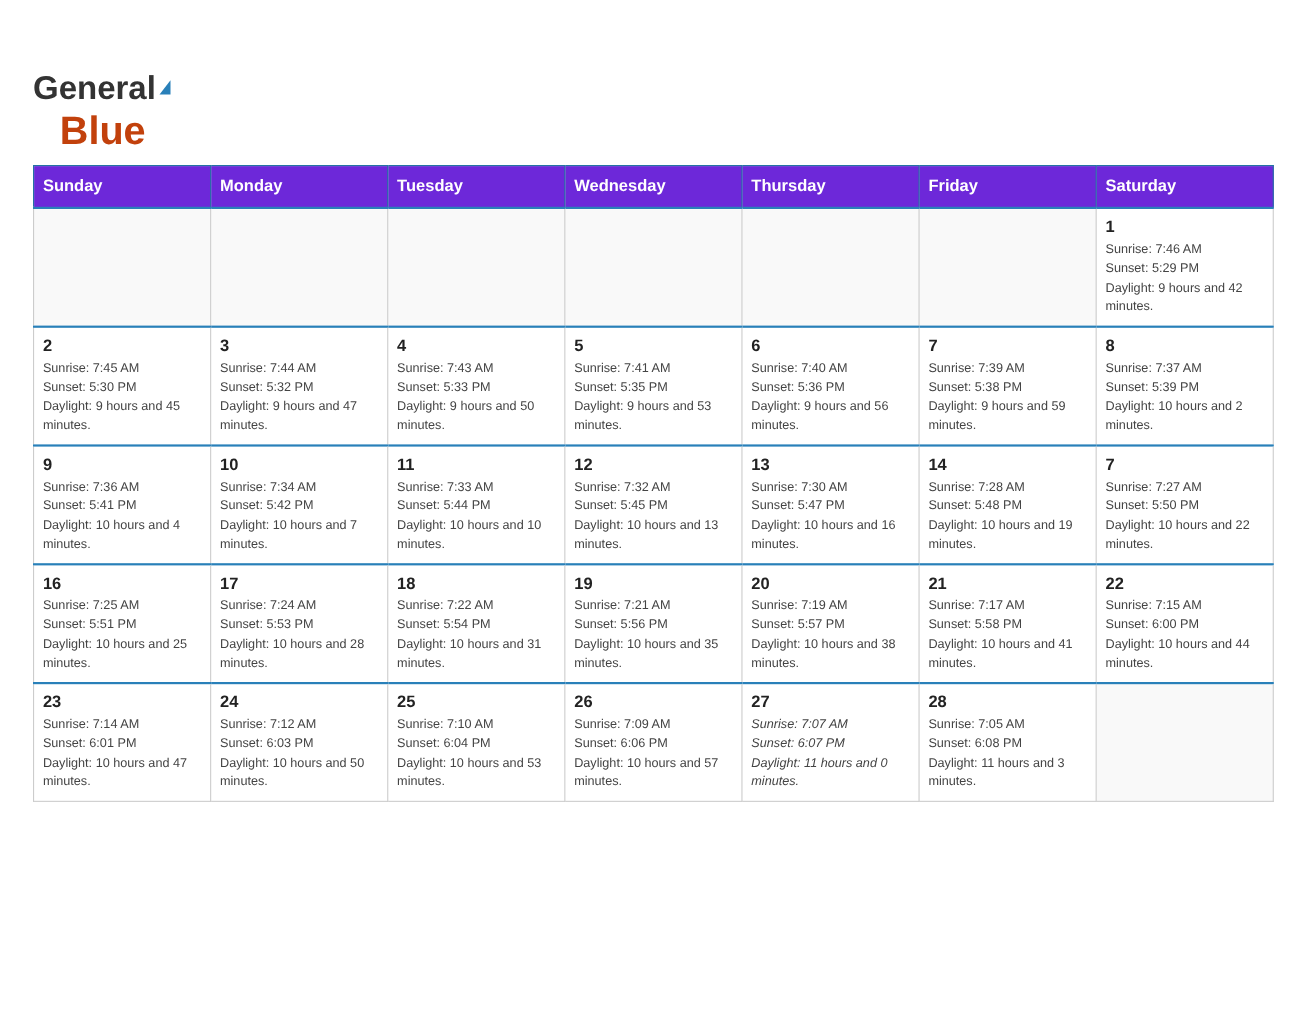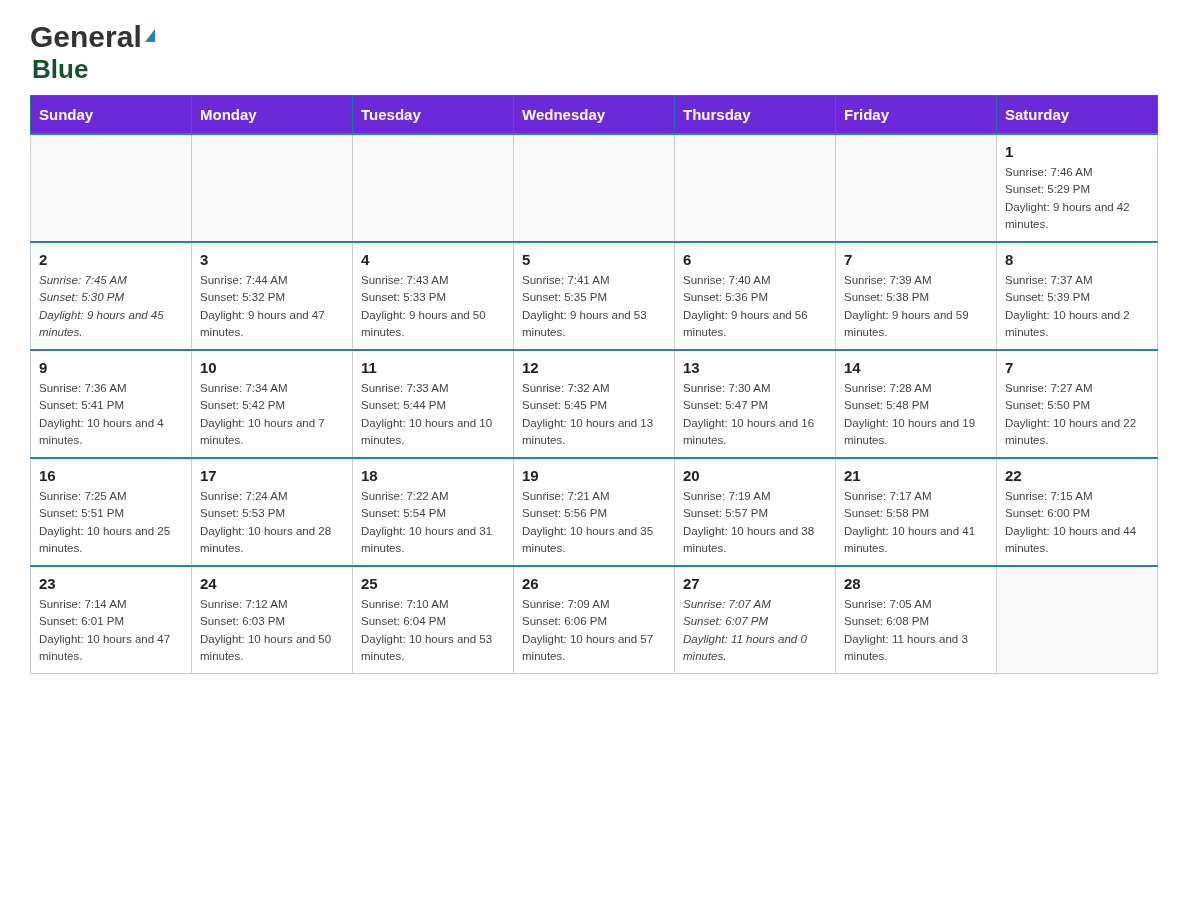--- a/index.html
+++ b/index.html
@@ -12,21 +12,22 @@
     }
     .header {
       display: flex;
       justify-content: space-between;
       align-items: flex-start;
       margin-bottom: 10px;
     }
     .logo {
       display: flex;
       flex-direction: column;
-      align-items: flex-start;
+      align-items: center;
+      margin-top: 44px;
     }
     .title-section {
       text-align: right;
     }
     .month-title {
       font-size: 42px;
       font-weight: bold;
       color: #222;
       line-height: 1.1;
     }
@@ -79,21 +80,21 @@
 </head>
 <body>
 
 <div class="header">
   <div class="logo">
     <div style="display:flex;align-items:center;">
       <span style="font-size:30px;font-weight:bold;color:#333;">General</span>
       <span style="display:inline-block;width:0;height:0;border-left:10px solid transparent;border-right:0px solid transparent;border-bottom:13px solid #2980b9;margin-left:3px;position:relative;top:-2px;"></span>
     </div>
     <div>
-      <span style="font-size:26px;font-weight:bold;color:#14532d;margin-left:2px;">Blue</span>
+      <span style="font-size:36px;font-weight:bold;color:#c2410c;margin-left:2px;">Blue</span>
     </div>
   </div>
 </div>
 
 <table class="calendar">
   <thead>
     <tr>
     <th>Sunday</th>
         <th>Monday</th>
         <th>Tuesday</th>
@@ -114,21 +115,21 @@
         <td>
           <span class="day-number">1</span>
           <div class="day-info" style="white-space: pre-line;">Sunrise: 7:46 AM
 Sunset: 5:29 PM
 Daylight: 9 hours and 42 minutes.</div>
         </td>
       </tr>
       <tr>
         <td>
           <span class="day-number">2</span>
-          <div class="day-info" style="white-space: pre-line; font-style: italic;">Sunrise: 7:45 AM
+          <div class="day-info" style="white-space: pre-line;">Sunrise: 7:45 AM
 Sunset: 5:30 PM
 Daylight: 9 hours and 45 minutes.</div>
         </td>
         <td>
           <span class="day-number">3</span>
           <div class="day-info" style="white-space: pre-line;">Sunrise: 7:44 AM
 Sunset: 5:32 PM
 Daylight: 9 hours and 47 minutes.</div>
         </td>
         <td>

